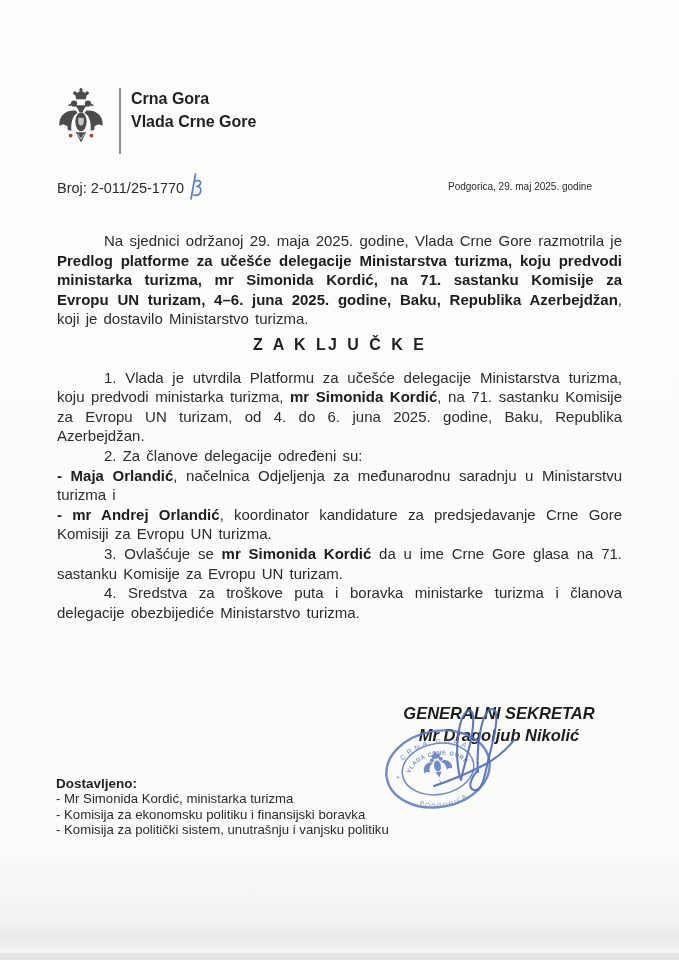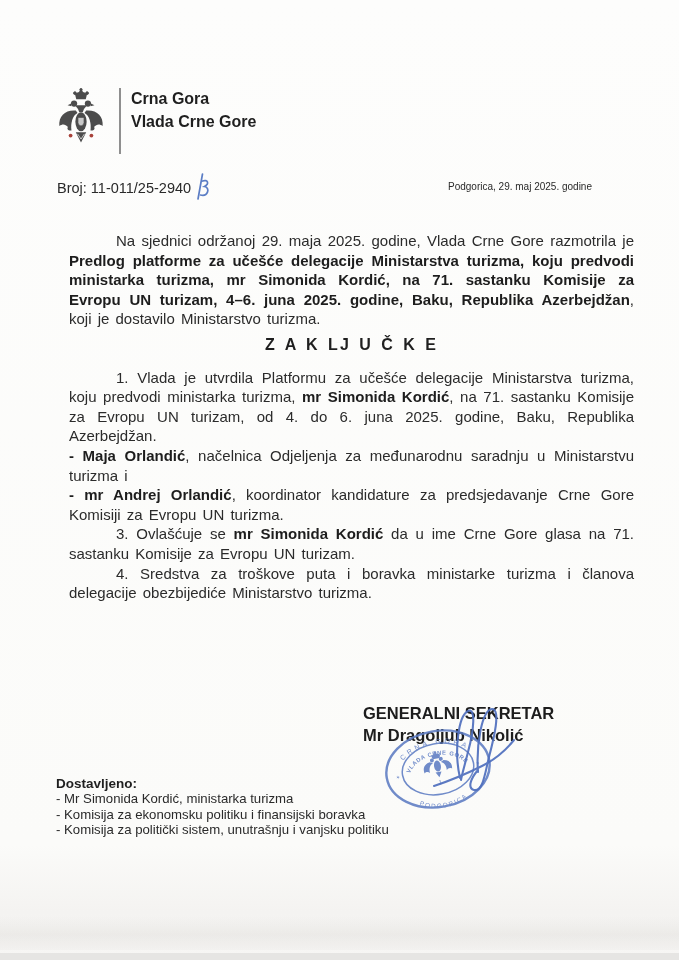--- a/index.html
+++ b/index.html
@@ -19,32 +19,32 @@
   .lh-text { font-size:16px; font-weight:bold; line-height:23px; color:#1f1f1f; padding-top:1px; }
   
   .meta-row { position:absolute; left:57px; top:172px; width:565px; display:flex; justify-content:space-between; }
   .ref { font-size:14.5px; color:#2a2a2a; white-space:nowrap; }
   .pen-mark { vertical-align:-9px; margin-left:3px; }
   .date { font-size:10px; color:#2a2a2a; margin-top:9px; padding-right:30px; white-space:nowrap; }
   
   .body-text {
     position:absolute; left:57px; top:231px; width:565px;
     font-size:15px; line-height:19.6px; text-align:justify;
-    word-spacing:2px; color:#2b2b2b;margin-left:12px;
+    word-spacing:2px; color:#2b2b2b;
   }
   .body-text p { margin:0; }
   .indent { text-indent:47px; }
   .conclusions-heading {
     margin:6px 0 13px 0; text-align:center; font-size:16px; font-weight:bold;
     letter-spacing:2px; color:#1f1f1f; text-indent:0;
   }
   .body-text b { color:#1d1d1d; }
   
-  .signature-block { position:absolute; left:363px; top:702px; width:272px; 
-    font-weight:bold; font-size:16.5px; line-height:22px; color:#1d1d1d; }
+  .signature-block { position:absolute; left:363px; top:702px; width:272px; text-align:center;
+    font-weight:bold; font-size:16.5px; line-height:22px; color:#1d1d1d;font-style:italic; }
   .stamp { position:absolute; left:381px; top:726px; opacity:0.88; }
   .signature-scribble { position:absolute; left:426px; top:700px; opacity:0.92; }
   
   .distribution { position:absolute; left:56px; top:776px; font-size:13.2px; line-height:15.3px; color:#2a2a2a; }
   .dist-label { font-weight:bold; font-size:13.5px; color:#1f1f1f; }
   
   .scan-band { position:absolute; left:0; right:0; top:916px; height:34px;
     background:linear-gradient(180deg, rgba(150,145,140,0) 0%, rgba(150,145,140,0.10) 55%, rgba(150,145,140,0.04) 100%); }
   .scan-edge-bottom { position:absolute; left:0; right:0; bottom:0; height:7px; background:#e6e5e3; }
 </style>
@@ -89,34 +89,35 @@
     </div>
     <div class="lh-divider"></div>
     <div class="lh-text">
       <div>Crna Gora</div>
       <div>Vlada Crne Gore</div>
     </div>
   </header>
 
   <div class="meta-row">
     <div class="ref">
-      <span>Broj: 11-011/25-2940</span><svg class="pen-mark" width="16" height="30" viewBox="0 0 16 30">
+      <span>Broj: 2-011/25-1770</span><svg class="pen-mark" width="16" height="30" viewBox="0 0 16 30">
         <g fill="none" stroke="#5b7dc5" stroke-width="1.7" stroke-linecap="round">
           <path d="M8.5,2 L4,27"></path>
           <path d="M8.5,9 C14,7 15.5,12 10.5,14.5 C16.5,15.5 14,25 6.5,23"></path>
         </g>
       </svg>
     </div>
     <div class="date">Podgorica, 29. maj 2025. godine</div>
   </div>
 
   <main class="body-text">
     <p class="indent"><span>Na sjednici održanoj 29. maja 2025. godine, Vlada Crne Gore razmotrila je </span><b>Predlog platforme za učešće delegacije Ministarstva turizma, koju predvodi ministarka turizma, mr Simonida Kordić, na 71. sastanku Komisije za Evropu UN turizam, 4–6. juna 2025. godine, Baku, Republika Azerbejdžan</b><span>, koji je dostavilo Ministarstvo turizma.</span></p>
     <h2 class="conclusions-heading">Z A K LJ U Č K E</h2>
     <p class="indent"><span>1. Vlada je utvrdila Platformu za učešće delegacije Ministarstva turizma, koju predvodi ministarka turizma, </span><b>mr Simonida Kordić</b><span>, na 71. sastanku Komisije za Evropu UN turizam, od 4. do 6. juna 2025. godine, Baku, Republika Azerbejdžan.</span></p>
+    <p class="indent">2. Za članove delegacije određeni su:</p>
     <p><b>- Maja Orlandić</b><span>, načelnica Odjeljenja za međunarodnu saradnju u Ministarstvu turizma i</span></p>
     <p><b>- mr Andrej Orlandić</b><span>, koordinator kandidature za predsjedavanje Crne Gore Komisiji za Evropu UN turizma.</span></p>
     <p class="indent"><span>3. Ovlašćuje se </span><b>mr Simonida Kordić</b><span> da u ime Crne Gore glasa na 71. sastanku Komisije za Evropu UN turizam.</span></p>
     <p class="indent">4. Sredstva za troškove puta i boravka ministarke turizma i članova delegacije obezbijediće Ministarstvo turizma.</p>
   </main>
 
   <div class="signature-block">
     <div>GENERALNI SEKRETAR</div>
     <div>Mr Dragoljub Nikolić</div>
   </div>

